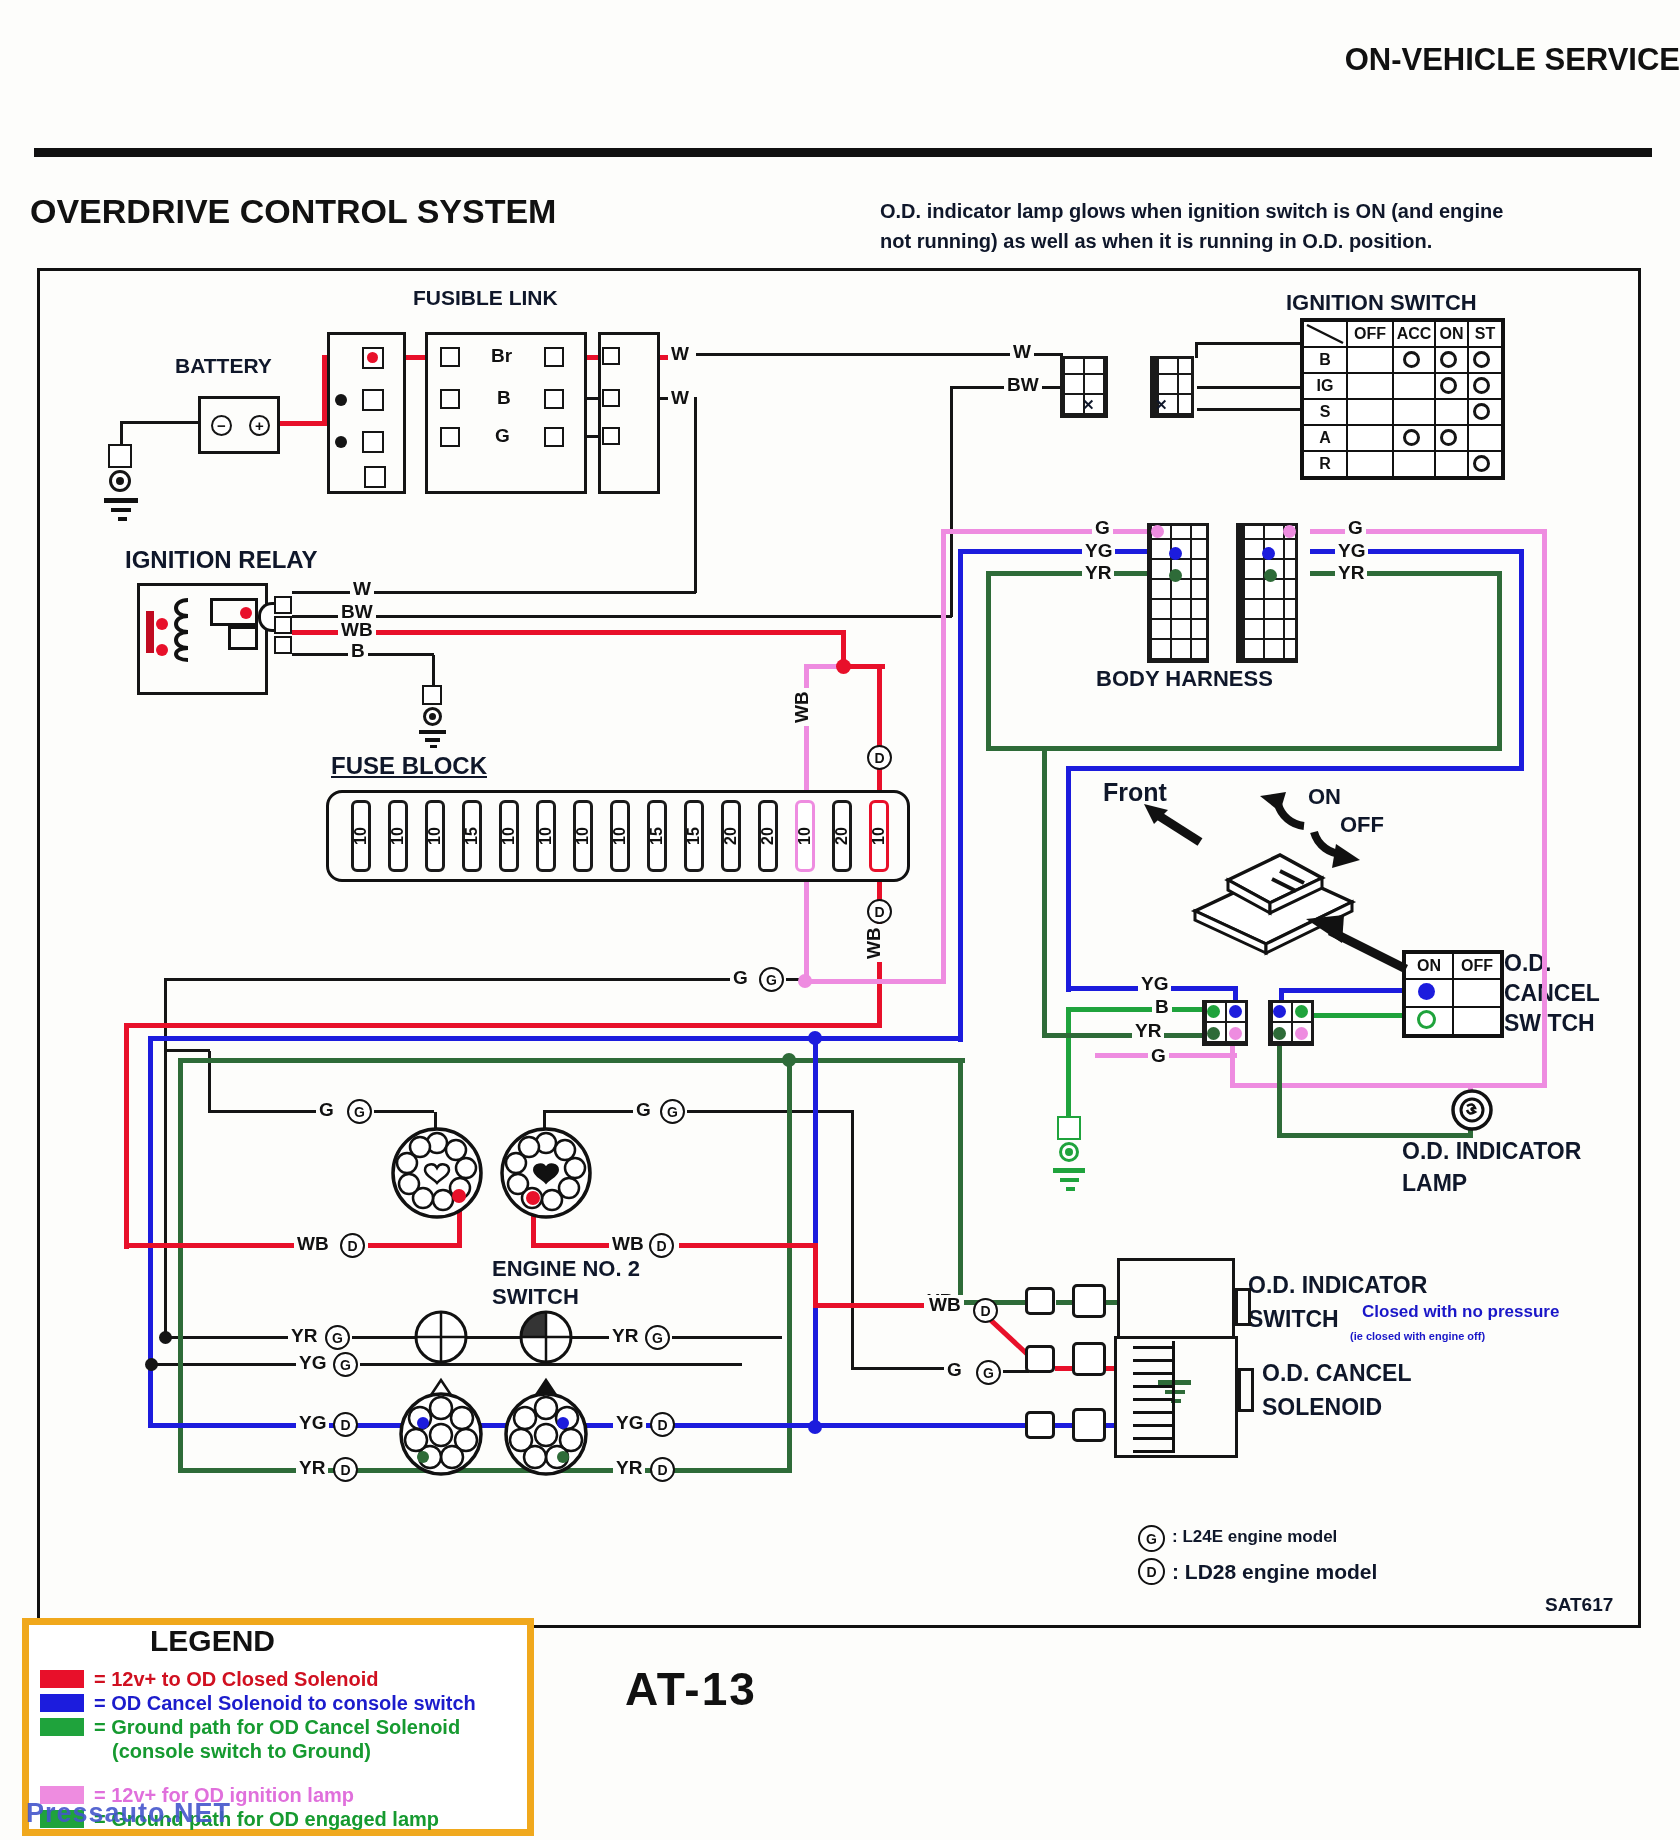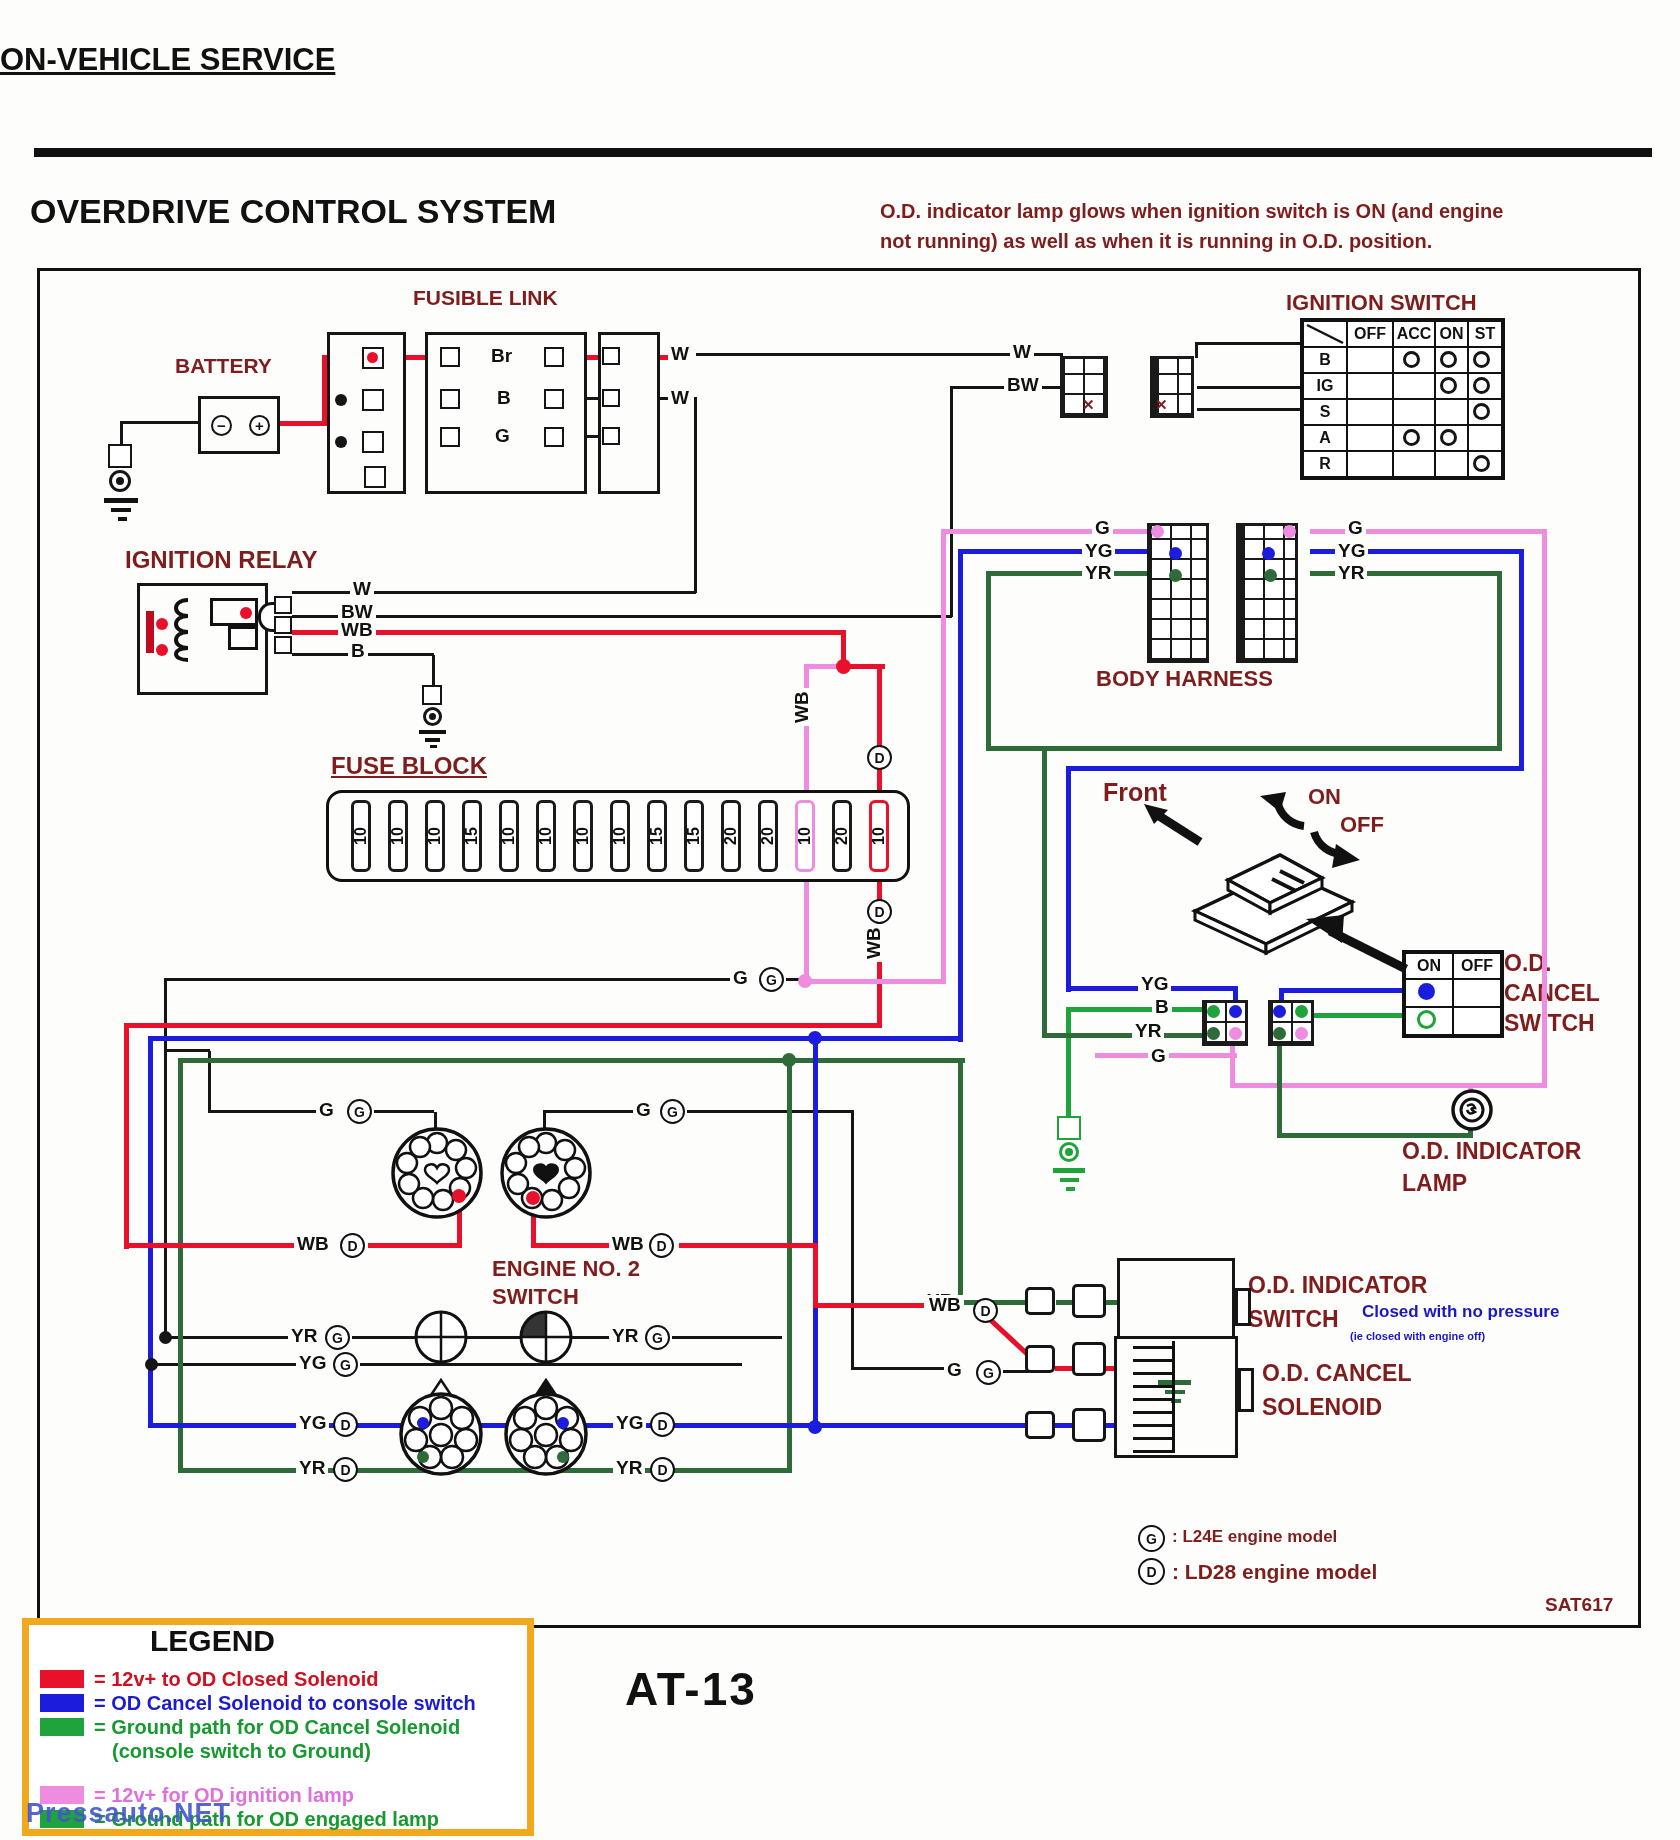--- a/index.html
+++ b/index.html
@@ -4,21 +4,21 @@
 <style>
   * { box-sizing: border-box; margin: 0; padding: 0; }
   html,body { background:#e8e8e8; }
   .page {
     position: relative; width: 1680px; height: 1840px;
     background: #fdfdfb; font-family: "Liberation Sans", sans-serif; color: #111;
     overflow: hidden; margin: 0 auto;
   }
   .abs { position: absolute; }
   .ttl { position: absolute; font-weight: bold; white-space: nowrap; }
-  .lbl { position: absolute; font-weight: bold; white-space: nowrap; color:#7f1d1d; }
+  .lbl { position: absolute; font-weight: bold; white-space: nowrap; color:#0f172a; }
   .wl  { position: absolute; font: bold 19px "Liberation Sans", sans-serif;
          background:#fdfdfb; padding:0 3px; line-height:1.05; white-space:nowrap; z-index:6; }
   .rot { transform: rotate(-90deg); transform-origin: left top; }
   .wire { position:absolute; background:#151515; z-index:2; }
   .w-r { background:#e8102a; z-index:3; }
   .w-p { background:#ee8ce0; z-index:3; }
   .w-u { background:#1c1cdd; z-index:3; }
   .w-n { background:#1fa33c; z-index:3; }
   .w-d { background:#2e6b38; z-index:3; }
   .dot { position:absolute; border-radius:50%; z-index:5; }
@@ -46,21 +46,21 @@
   .note-blue { color:#1a17c8; }
   .legend { position:absolute; border:7px solid #f0a81c; background:#fff; z-index:9; }
   .swatch { position:absolute; width:44px; height:18px; z-index:10; }
   .wm { position:absolute; font-weight:bold; color:#4456cc; opacity:.9; z-index:11; letter-spacing:1px; }
 </style>
 </head>
 <body>
 
 <div class="page">
 
-  <div class="ttl" style="left:0;right:0;top:42;text-align:left;font-size:31px;top:42px;text-decoration:underline;">ON-VEHICLE SERVICE</div>
+  <div class="ttl" style="left:16px;right:0;top:42;text-align:right;font-size:31px;top:42px;">ON-VEHICLE SERVICE</div>
   <div class="abs" style="left:34px;top:148px;width:1618px;height:9px;background:#111;"></div>
   <div class="ttl" style="left:30px;top:192px;font-size:34px;">OVERDRIVE CONTROL SYSTEM</div>
 
   <div class="abs" style="left:37px;top:268px;width:1604px;height:1360px;border:3px solid #111;"></div>
 
   <div class="lbl" style="left:880px;top:200px;font-size:20px;">O.D. indicator lamp glows when ignition switch is ON (and engine</div>
   <div class="lbl" style="left:880px;top:230px;font-size:20px;">not running) as well as when it is running in O.D. position.</div>
 
   <div class="lbl" style="left:175px;top:354px;font-size:21px;">BATTERY</div>
   <div class="box" style="left:198px;top:396px;width:82px;height:58px;border-width:3.5px;"></div>

